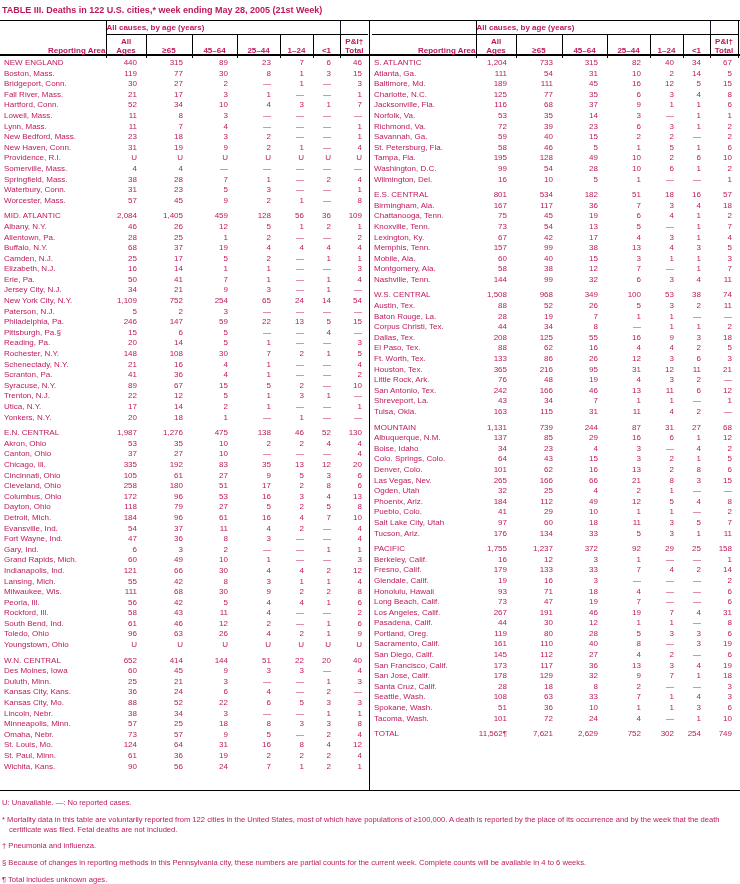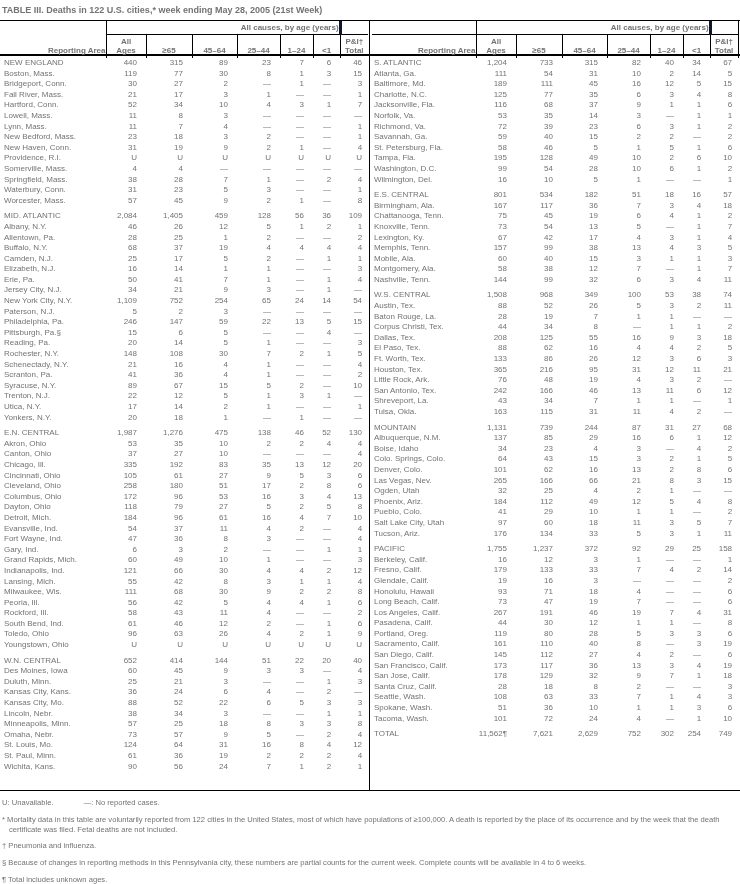--- a/index.html
+++ b/index.html
@@ -1,54 +1,54 @@
 <!DOCTYPE html>
 <html><head>
 <meta charset="utf-8">
 <style>
   html,body { margin:0; padding:0; background:#fff; }
   .page {
     position:relative; width:740px; height:884px; background:#ffffff;
-    font-family:"Liberation Sans", sans-serif; color:#737373; overflow:hidden;
+    font-family:"Liberation Sans", sans-serif; color:#be185d; overflow:hidden;
   }
   .title { position:absolute; top:5px; left:2px; font-size:9px; font-weight:bold; white-space:nowrap; }
   .rule { position:absolute; background:#000; }
   #rule-top    { left:0; width:740px; top:20px; height:1px; }
   #rule-header { left:0; width:740px; top:54px; height:2px; }
   #rule-bottom { left:0; width:740px; top:790px; height:1px; }
   #divider     { left:369px; width:1px; top:20px; height:771px; }
 
   .half { position:absolute; top:21px; }
   .half.left  { left:2px;   width:366px; }
   .half.right { left:372px; width:366px; }
 
   table.grid { border-collapse:collapse; table-layout:fixed; width:366px; }
   .grid th, .grid td { padding:0; margin:0; overflow:hidden; font-size:8px; }
 
   tr.tier1 th { height:13px; }
-  th.group { border-left:1px solid #000; border-right:3px solid #0f172a; border-bottom:1px solid #000;
-             font-weight:bold; text-align:right; font-size:8px; }
+  th.group { border-left:1px solid #000; border-right:1px solid #0f172a; border-bottom:1px solid #000;
+             font-weight:bold; text-align:left; font-size:8px; }
   th.t1-pi { border-bottom:1px solid #000; }
   th.t1-area.mid { border-bottom:1px solid #000; }
   table.edge th.t1-pi, table.edge tr.tier2 th:last-child { border-right:1px solid #000; }
 
   tr.tier2 th { height:20px; vertical-align:bottom; border-left:1px solid #000;
                 font-weight:bold; text-align:center; white-space:pre-line;
                 line-height:8.5px; padding-bottom:3px; }
   tr.tier2 th.h-area { border-left:none; text-align:right; padding-left:2px; }
 
   .grid tbody td { line-height:10.6px; height:10.6px; white-space:nowrap; }
   td.area { text-align:left; padding-left:2px; }
   td.num  { text-align:right; padding-right:9px; }
   td.num:last-child { padding-right:6px; }
   tr.gap td { height:5px; line-height:5px; font-size:1px; }
 
   .footnotes { position:absolute; left:2px; top:798px; width:735px; font-size:7.6px; line-height:9.8px; }
   .legend { margin-bottom:2px; }
-  .legend .legend-gap { margin-left:28px; }
+  .legend .legend-gap { }
   .fn { padding-left:7px; text-indent:-7px; margin-top:7px; }
 </style>
 </head>
 <body>
 
 <div class="page">
   <div class="title">TABLE III. Deaths in 122 U.S. cities,* week ending May 28, 2005 (21st Week)</div>
 
   <div id="rule-top" class="rule"></div>
   <div id="rule-header" class="rule"></div>

